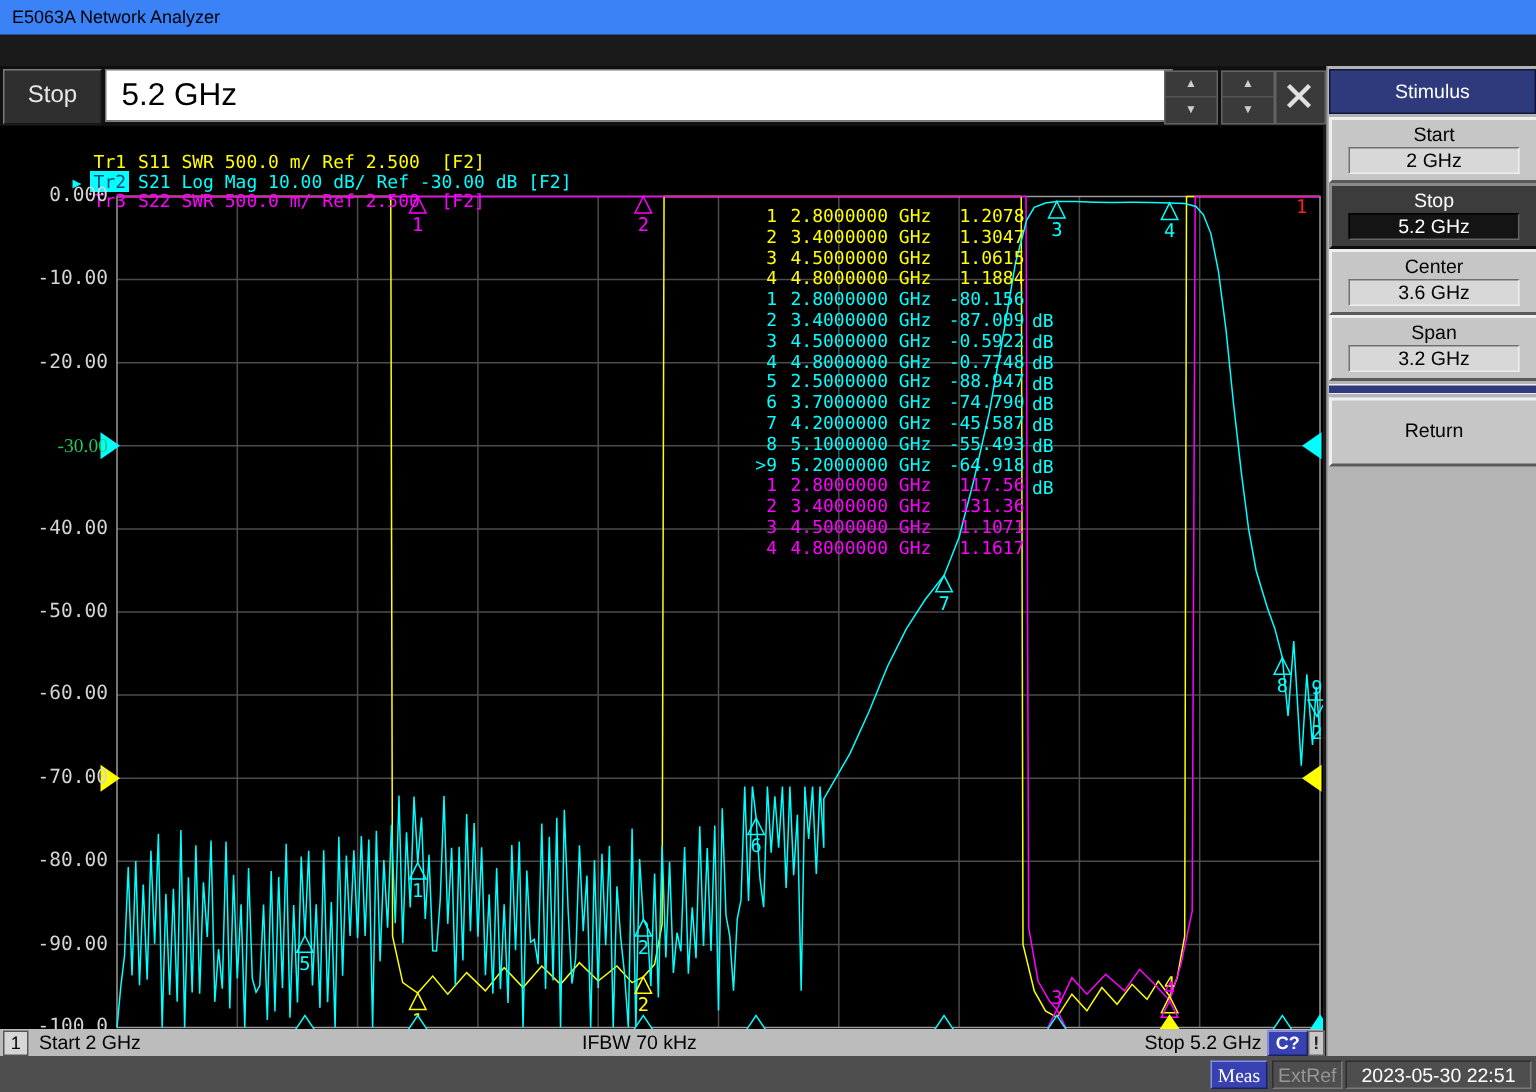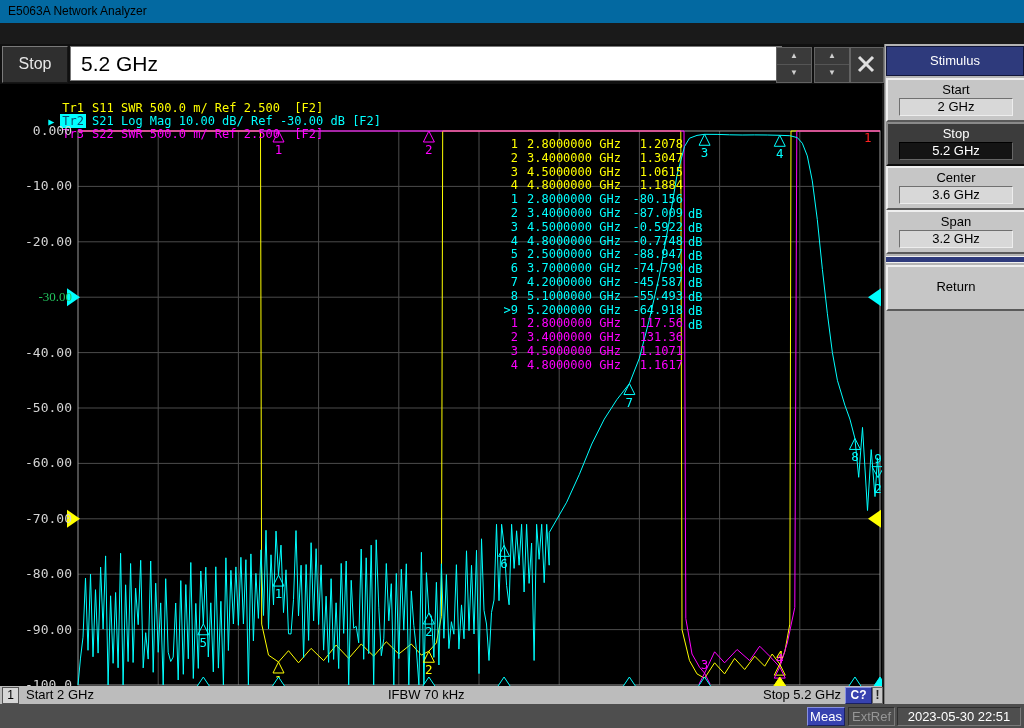--- a/index.html
+++ b/index.html
@@ -1,19 +1,19 @@
 <!DOCTYPE html>
 <html><head>
 <meta charset="utf-8">
 <style>
   html,body{margin:0;padding:0;background:#000;}
   .screen{position:relative;width:1024px;height:728px;overflow:hidden;background:#1a1a1a;font-family:"Liberation Sans",sans-serif;}
   .abs{position:absolute;}
   
-  .titlebar{left:0;top:0;width:1024px;height:23px;background:#0369a1;color:#000;}
+  .titlebar{left:0;top:0;width:1024px;height:23px;background:#3b82f6;color:#000;}
   .titlebar span{position:absolute;left:8px;top:4px;font-size:12px;}
   .menubar{left:0;top:23px;width:1024px;height:21px;background:#ffffff;color:#000;font-size:12px;}
   .menu-item{position:absolute;top:2px;line-height:17px;padding:0 4px;cursor:default;}
   .resize{position:absolute;top:2px;right:10px;line-height:17px;font-size:12px;}
   
   .entryzone{left:0;top:44px;width:884px;height:40px;background:#101010;}
   .stop-btn{left:2px;top:46px;width:64px;height:35px;background:#2f2f2f;color:#e8e8e8;
     border:1px solid;border-color:#7a7a7a #161616 #161616 #7a7a7a;font-size:16px;text-align:center;line-height:33px;}
   .entry-field{left:70px;top:46px;width:700px;height:33px;background:#ffffff;color:#000;
     border:1px solid #777;font-size:21px;font-family:"Liberation Sans",sans-serif;padding:0 0 0 10px;}
@@ -58,21 +58,21 @@
     text-align:center;line-height:15px;font-size:12px;}
   .st-start{position:absolute;left:26px;top:0;line-height:18px;}
   .st-ifbw{position:absolute;left:388px;top:0;line-height:18px;}
   .st-stop{position:absolute;left:763px;top:0;line-height:18px;}
   .cal-badge{position:absolute;left:845px;top:1px;width:25px;height:15px;background:#3742b0;color:#fff;
     text-align:center;line-height:15px;font-size:12px;font-weight:bold;border:1px solid;border-color:#8890e0 #1a2060 #1a2060 #8890e0;}
   .warn-badge{position:absolute;left:872px;top:1px;width:9px;height:15px;background:#c8c8c8;color:#222;
     text-align:center;line-height:15px;font-size:12px;font-weight:bold;border:1px solid #666;}
   .status-dark{left:0;top:704px;width:1024px;height:24px;background:#4e4e4e;font-size:13px;}
   .meas-badge{position:absolute;left:807px;top:3px;width:36px;height:17px;background:#3742b0;color:#fff;
-    text-align:center;line-height:17px;border:1px solid;border-color:#8890e0 #1a2060 #1a2060 #8890e0;}
+    text-align:center;line-height:17px;border:1px solid;border-color:#8890e0 #1a2060 #1a2060 #8890e0;font-family:Liberation Serif, serif;}
   .extref-badge{position:absolute;left:848px;top:3px;width:45px;height:17px;background:#4e4e4e;color:#969696;
     text-align:center;line-height:17px;border:1px solid;border-color:#2e2e2e #7a7a7a #7a7a7a #2e2e2e;}
   .time-badge{position:absolute;left:897px;top:3px;width:122px;height:17px;background:#4e4e4e;color:#fff;
     text-align:center;line-height:17px;border:1px solid;border-color:#2e2e2e #7a7a7a #7a7a7a #2e2e2e;}
 </style>
 </head>
 <body>
 
 <div class="screen">
 

